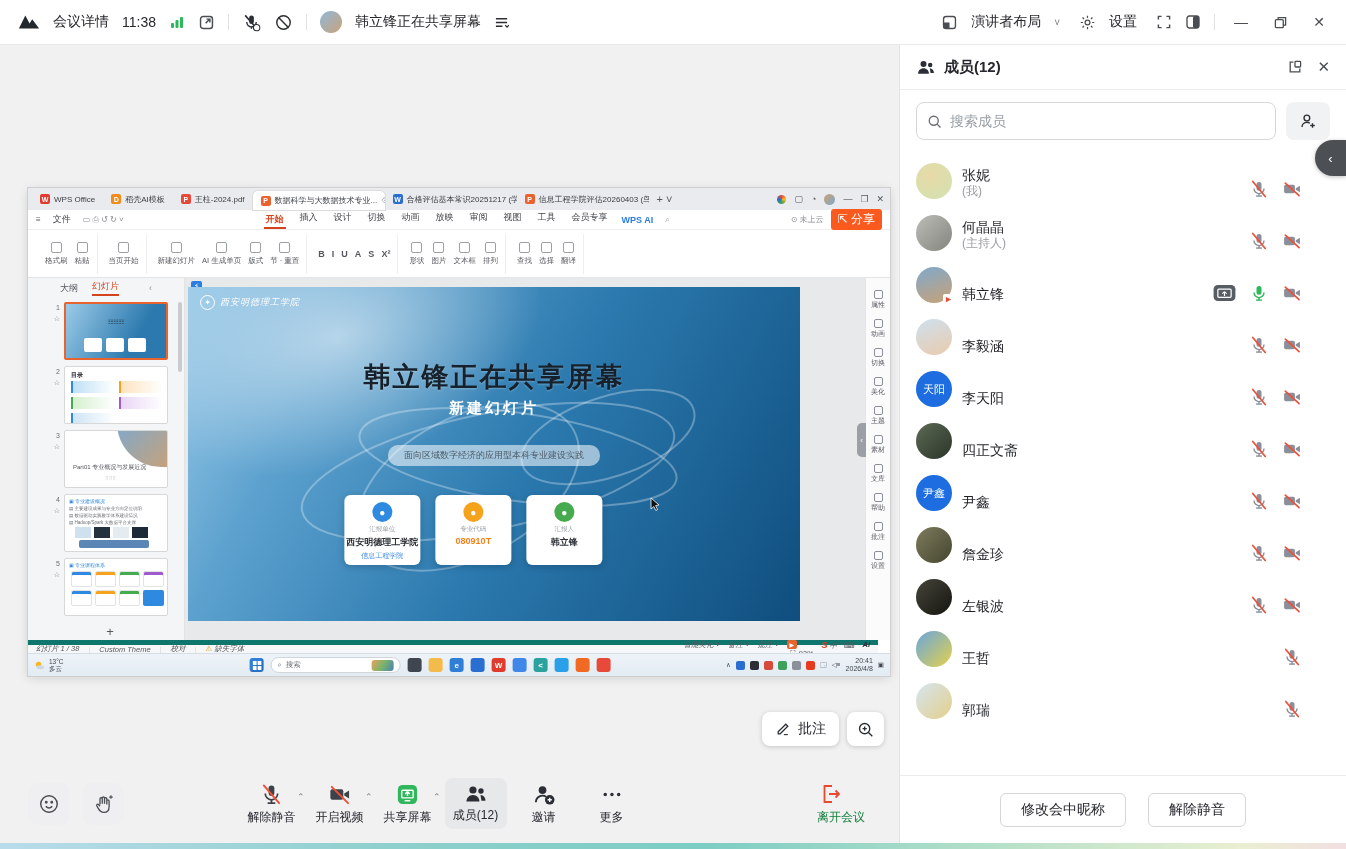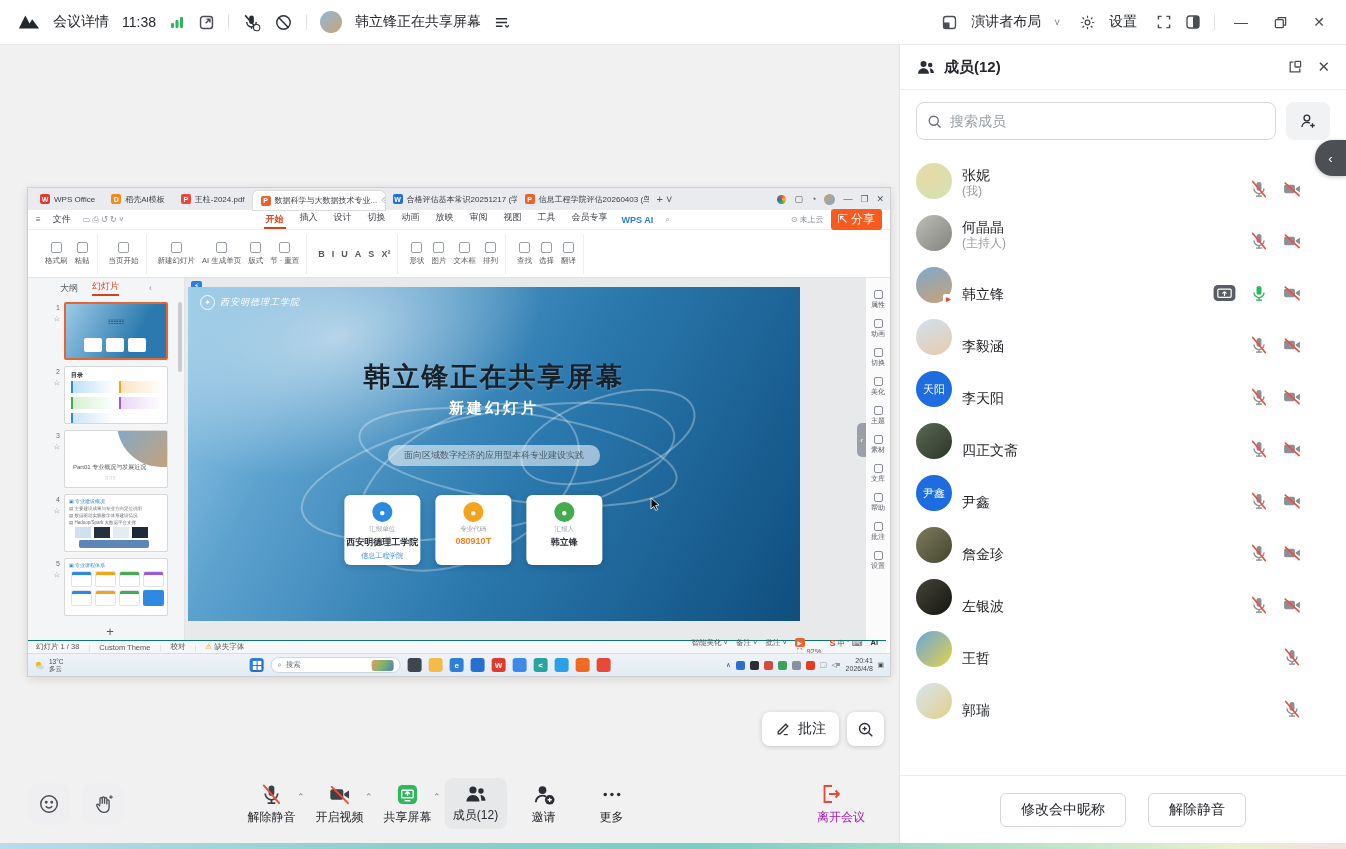--- a/index.html
+++ b/index.html
@@ -41,21 +41,21 @@
   
   .bottom-toolbar { position:absolute; left:0; top:765px; width:899px; height:78px; display:flex; align-items:center; z-index:10; }
   .bt-left { display:flex; gap:12px; margin-left:28px; }
   .round-btn { width:42px; height:42px; border-radius:10px; background:#efeff1; display:flex; align-items:center; justify-content:center; }
   .bt-center { position:absolute; left:50%; transform:translateX(-52%); display:flex; align-items:flex-start; gap:6px; }
   .bt-item { display:flex; flex-direction:column; align-items:center; width:62px; padding:5px 2px; border-radius:8px; gap:3px; position:relative; }
   .bt-item.active { background:#e7e8ea; }
   .bt-label { font-size:12px; color:#26282d; white-space:nowrap; }
   .bt-chev { position:absolute; right:-2px; top:14px; color:#7a7d82; font-size:9px; }
   .bt-leave { margin-left:auto; margin-right:34px; display:flex; flex-direction:column; align-items:center; gap:3px; }
-  .bt-leave .bt-label { color:#a21caf;margin-left:23px; }
+  .bt-leave .bt-label { color:#15803d;margin-left:23px; }
 
   
   .annotate-bar { position:absolute; left:762px; top:712px; display:flex; gap:8px; z-index:9; }
   .ann-btn { height:34px; background:#fff; border-radius:8px; box-shadow:0 1px 5px rgba(0,0,0,.18); display:flex; align-items:center; justify-content:center; padding:0 13px; gap:7px; font-size:14px; }
 
   
   .wps { position:absolute; left:28px; top:188px; width:862px; height:488px; background:#fff; box-shadow:0 0 0 1px #cfcfcf,0 2px 10px rgba(0,0,0,.14); font-size:8px; z-index:5; }
   .wps-tabs { height:22px; background:#e9ebee; display:flex; align-items:center; padding-left:4px; }
   .wtab { display:flex; align-items:center; gap:4px; padding:0 8px; height:22px; font-size:8px; color:#3a3d42; max-width:132px; white-space:nowrap; overflow:hidden; }
   .wtab.active { background:#fff; border-radius:5px 5px 0 0; height:19px; margin-top:3px; box-shadow:0 0 0 1px #dcdcdc; }
@@ -80,21 +80,21 @@
   .thumb-num { width:10px; font-size:7px; color:#6b6e73; text-align:right; line-height:1.6; }
   .thumb { width:104px; height:58px; background:#fff; border:1px solid #d8d8d8; border-radius:2px; position:relative; overflow:hidden; }
   .thumb.sel { border:2px solid #e8632e; }
   .plus-row { text-align:center; font-size:13px; color:#55585e; margin-top:2px; }
   .slide-zone { flex:1; background:#e8e9eb; position:relative; }
   .assist-icon { position:absolute; left:6px; top:3px; width:11px; height:11px; background:#2b7de0; border-radius:2px; color:#fff; font-size:8px; display:flex; align-items:center; justify-content:center; }
   .rail { width:25px; background:#fbfbfc; border-left:1px solid #e6e6e6; display:flex; flex-direction:column; align-items:center; padding-top:12px; gap:9px; position:relative; }
   .rail-item { display:flex; flex-direction:column; align-items:center; gap:1px; color:#5a5d63; font-size:7px; }
   .rail-glyph { width:9px; height:9px; border:1px solid #8a8f99; border-radius:2px; }
   .rail-handle { position:absolute; left:-9px; top:145px; width:9px; height:34px; background:#9aa0a6; border-radius:5px 0 0 5px; color:#fff; font-size:8px; display:flex; align-items:center; justify-content:center; }
-  .wps-status { position:absolute; left:0; bottom:23px; right:4px; height:13px; background:#f6f7f8; border-top:1px solid #0f766e; display:flex; align-items:center; padding:0 8px; font-size:7.5px; color:#55585e; gap:9px; }
+  .wps-status { position:absolute; left:0; bottom:23px; right:12px; height:13px; background:#f6f7f8; border-top:5px solid #0f766e; display:flex; align-items:center; padding:0 8px; font-size:7.5px; color:#55585e; gap:9px;font-style:italic; }
   .ws-right { margin-left:auto; display:flex; align-items:flex-start; gap:8px; }
   .warn { color:#e89a1d; }
   .play-glyph { width:10px; height:9px; background:#e8632e; border-radius:2px; color:#fff; font-size:6px; display:flex; align-items:center; justify-content:center; }
   .sogou { color:#e83a1e; font-weight:bold; font-size:9px; }
 
   
   .slide { position:absolute; left:3px; top:9px; width:612px; height:334px; background:linear-gradient(118deg,#9ccbe8 0%,#5da2cf 22%,#2b79ae 55%,#0f4e7e 100%); overflow:hidden; }
   .slide-light { position:absolute; left:-60px; top:-80px; width:420px; height:260px; background:radial-gradient(closest-side,rgba(255,255,255,.55),rgba(255,255,255,0)); transform:rotate(-18deg); }
   .slide-logo { position:absolute; left:12px; top:8px; display:flex; align-items:center; gap:5px; color:#fff; }
   .slide-seal { width:15px; height:15px; border:1px solid #fff; border-radius:50%; display:flex; align-items:center; justify-content:center; font-size:8px; }

